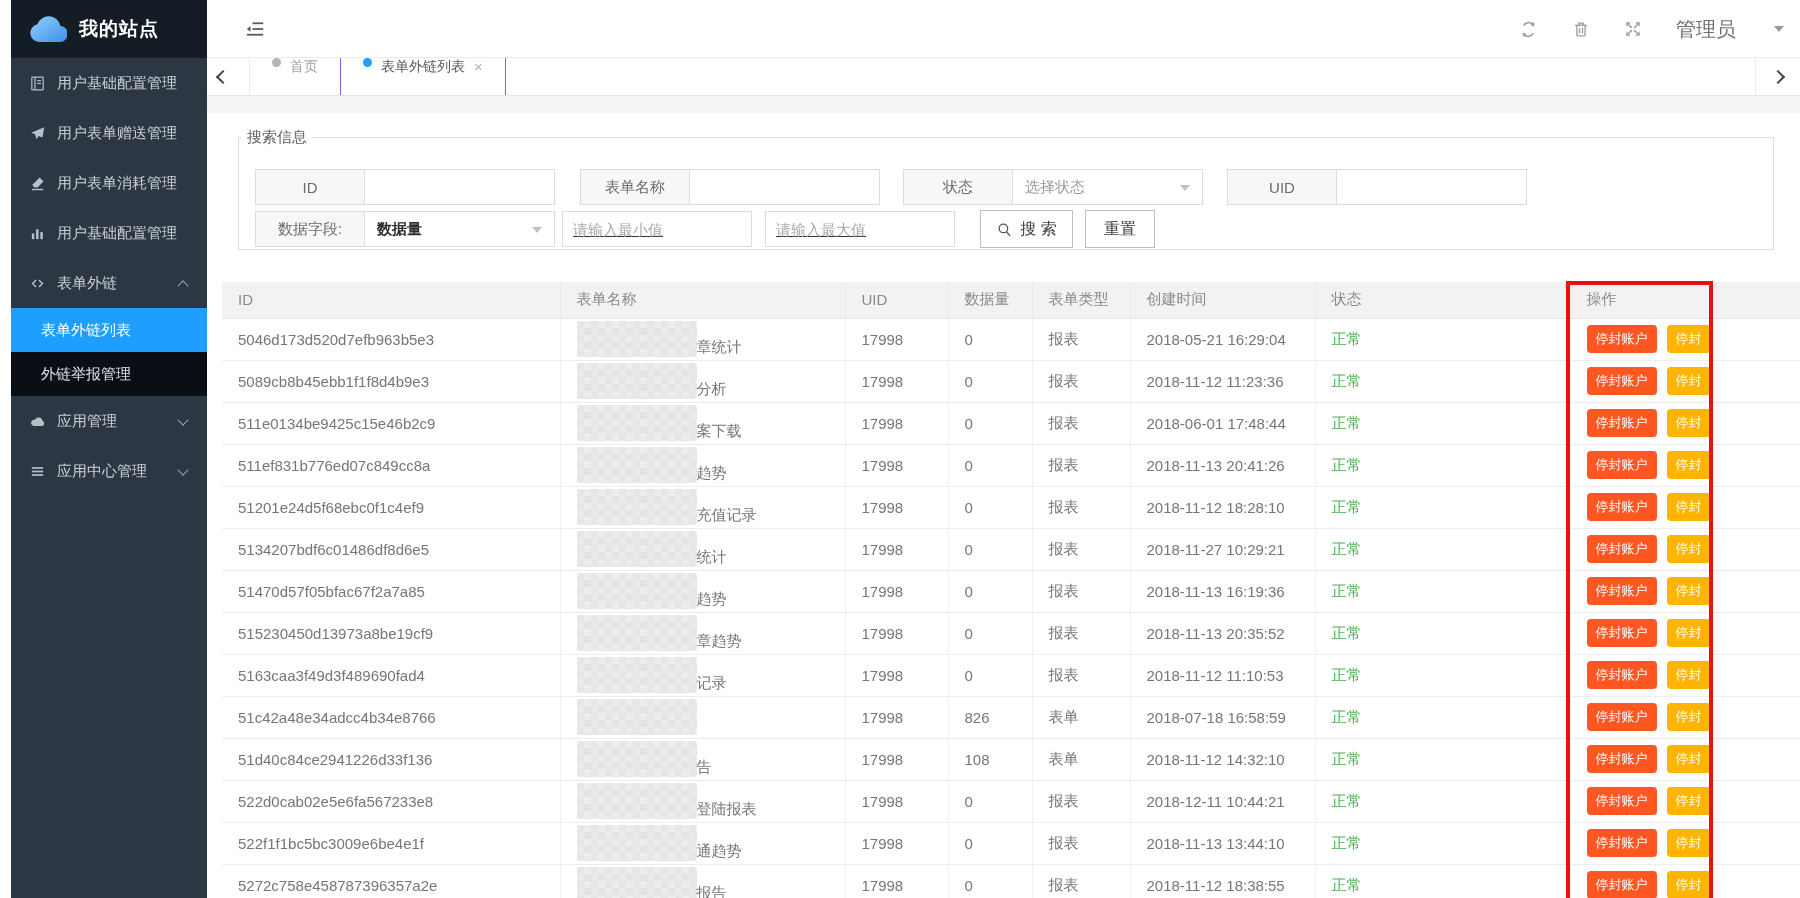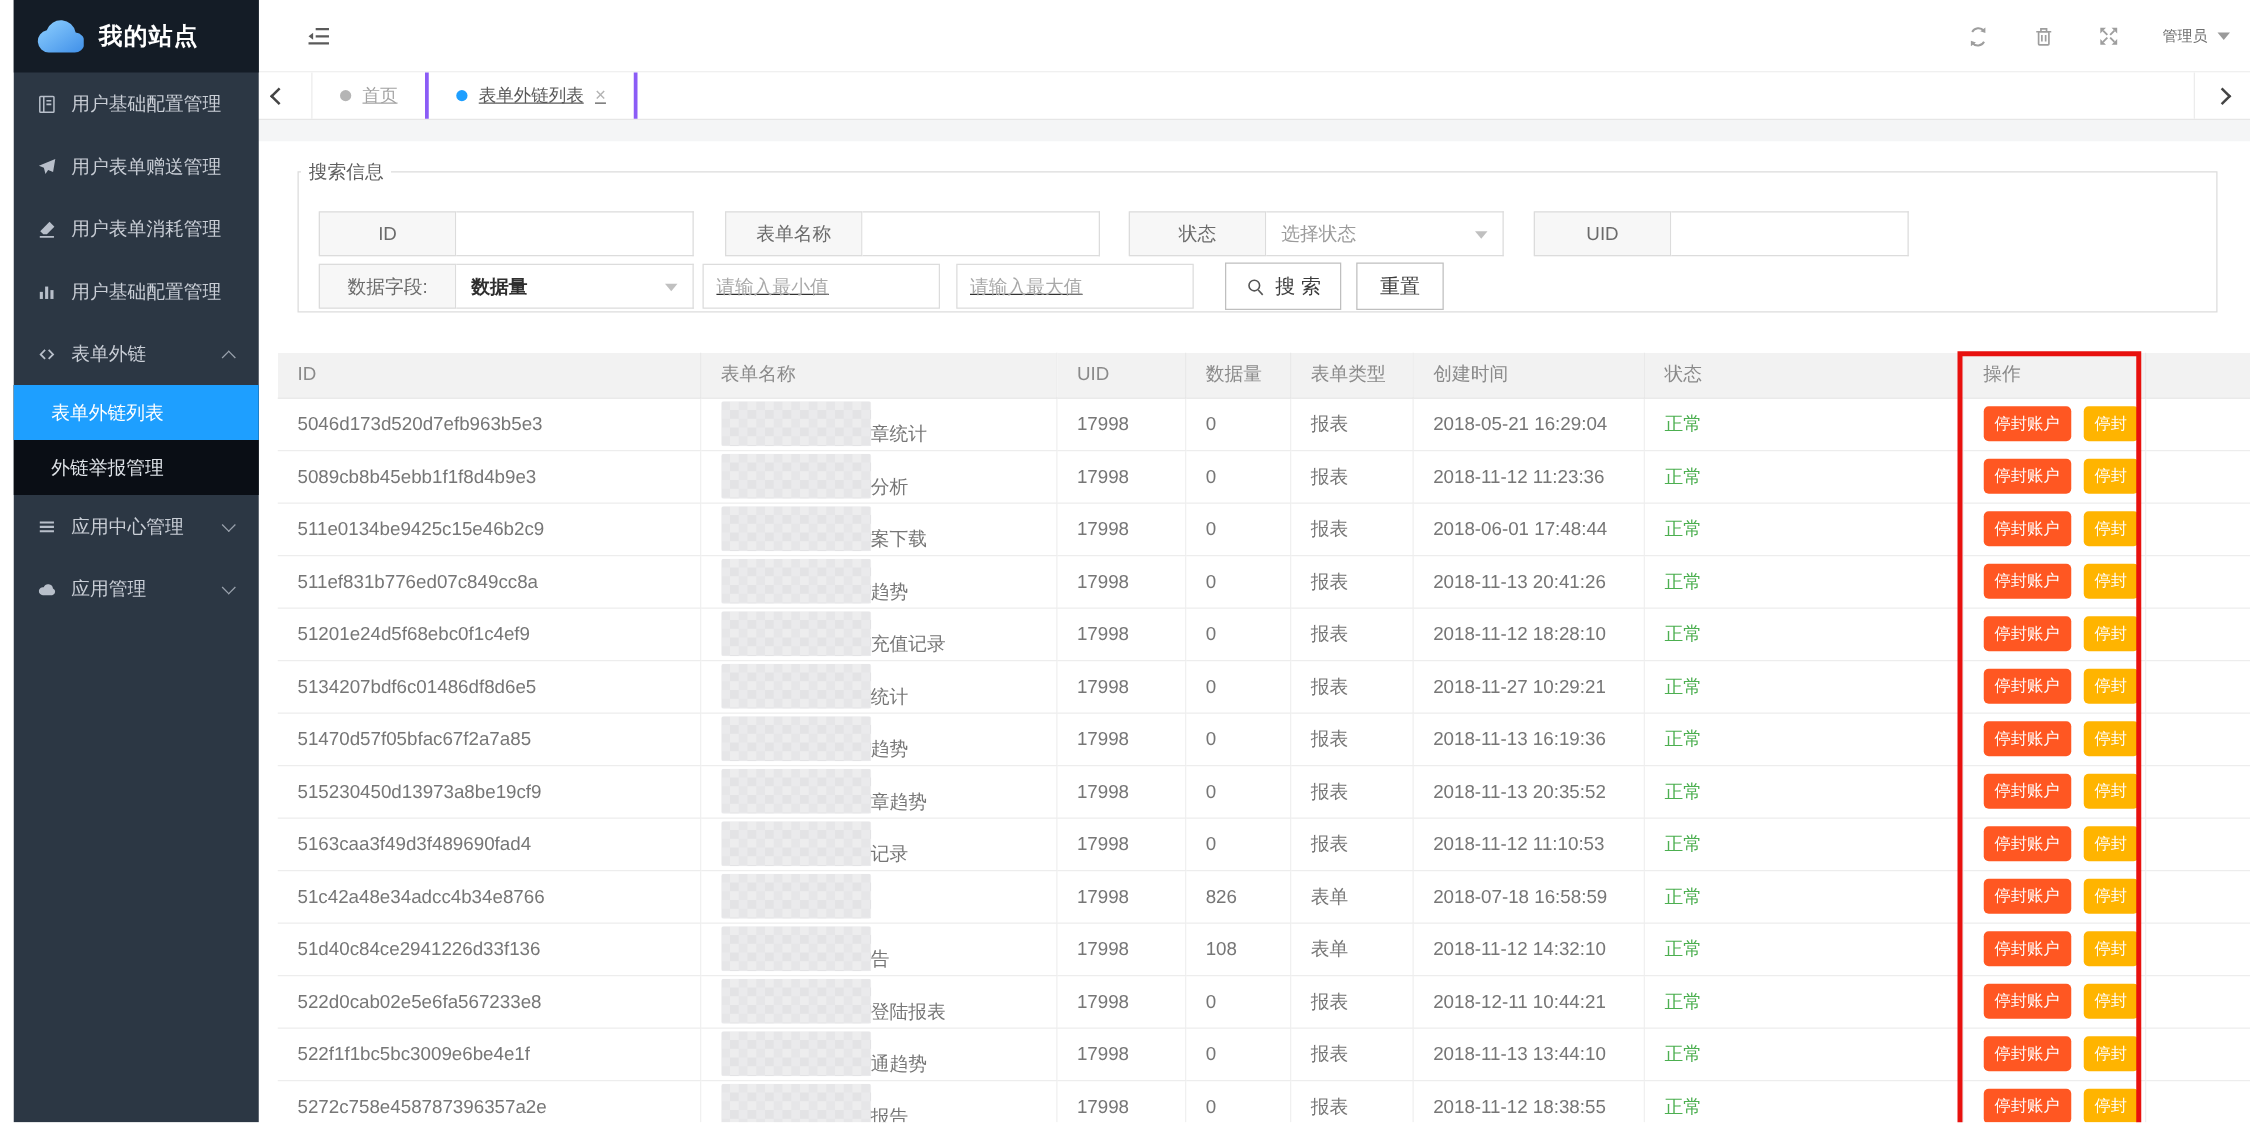--- a/index.html
+++ b/index.html
@@ -21,31 +21,31 @@
   .submenu-item.active{background:#1e9fff;color:#fff;}
 
   
   .topnav{position:absolute;left:196px;top:0;width:1604px;height:58px;background:#fff;border-bottom:1px solid #ebebeb;box-sizing:border-box;display:flex;align-items:center;z-index:5;}
   .collapse-btn{margin-left:49px;display:flex;align-items:center;cursor:pointer;}
   .nav-items{display:flex;height:100%;margin-left:62px;}
   .nav-item{height:100%;display:flex;align-items:center;padding:0 24px;color:#9a9a9a;font-size:16px;cursor:pointer;}
   .nav-item.active{background:#e9e9e9;color:#4a4a4a;}
   .top-right{position:absolute;right:0;top:0;height:58px;display:flex;align-items:center;}
   .top-icon{margin-right:34px;cursor:pointer;display:flex;align-items:center;}
-  .admin{display:flex;align-items:center;color:#6f6f6f;font-size:12px;margin-right:16px;cursor:pointer;}
+  .admin{display:flex;align-items:center;color:#6f6f6f;font-size:20px;margin-right:16px;cursor:pointer;gap:30px;}
   .admin-caret{width:0;height:0;border-left:5px solid transparent;border-right:5px solid transparent;border-top:6px solid #9a9a9a;margin-left:8px;}
 
   
   .tabbar{position:absolute;left:196px;top:58px;width:1604px;height:38px;background:#fff;border-bottom:1px solid #e6e6e6;box-sizing:border-box;display:flex;z-index:5;}
   .tab-arrow{width:53px;height:100%;display:flex;align-items:center;justify-content:center;cursor:pointer;}
   .tab-arrow.left{border-right:1px solid #ececec;}
   .tab-arrow.right{position:absolute;right:0;top:0;width:44px;border-left:1px solid #ececec;}
   .chevL{width:8px;height:8px;border-left:2px solid #444;border-bottom:2px solid #444;transform:rotate(45deg);}
   .chevR{width:8px;height:8px;border-right:2px solid #444;border-top:2px solid #444;transform:rotate(45deg);}
-  .tab{height:100%;display:flex;align-items:center;padding:0 22px;border-right:3px solid #8b5cf6;cursor:pointer;font-size:14px;color:#a3a3a3;text-decoration:underline;}
+  .tab{height:100%;display:flex;align-items:flex-start;padding:0 22px;border-right:1px solid #8b5cf6;cursor:pointer;font-size:14px;color:#a3a3a3;}
   .tab .dot{width:9px;height:9px;border-radius:50%;background:#b5b5b5;margin-right:9px;}
   .tab.active{color:#595959;}
   .tab.active .dot{background:#1e9fff;}
   .tab-close{margin-left:9px;color:#b3b3b3;font-size:15px;cursor:pointer;}
 
   .gray-strip{position:absolute;left:196px;top:96px;width:1604px;height:17px;background:#f4f5f6;}
 
   
   fieldset.search{position:absolute;left:238px;top:128px;width:1536px;height:122px;border:1px solid #dcdcdc;margin:0;padding:0;box-sizing:border-box;background:#fff;}
   fieldset.search legend{font-size:15px;color:#5f5f5f;padding:0 6px;margin-left:2px;font-family:Liberation Serif, serif;}
@@ -148,34 +148,34 @@
     <div class="submenu">
       <div class="submenu-item active">
         <span>表单外链列表</span>
       </div>
       <div class="submenu-item">
         <span>外链举报管理</span>
       </div>
     </div>
 
     <div class="menu-item">
+      <svg width="17" height="17" viewBox="0 0 24 24">
+        <path d="M7.5 18.5a4.5 4.5 0 1 1 .9-8.9A5.5 5.5 0 0 1 18.9 11 3.9 3.9 0 0 1 18 18.5z" fill="#b8bfca"></path>
+      </svg>
+      <span class="mi-label">应用管理</span>
+      <span class="caret down"></span>
+    </div>
+
+    <div class="menu-item">
       <svg width="17" height="17" viewBox="0 0 24 24" stroke="#b8bfca" stroke-width="2.4">
         <line x1="4" y1="7" x2="20" y2="7"></line>
           <line x1="4" y1="12" x2="20" y2="12"></line>
           <line x1="4" y1="17" x2="20" y2="17"></line>
       </svg>
       <span class="mi-label">应用中心管理</span>
-      <span class="caret down"></span>
-    </div>
-
-    <div class="menu-item">
-      <svg width="17" height="17" viewBox="0 0 24 24">
-        <path d="M7.5 18.5a4.5 4.5 0 1 1 .9-8.9A5.5 5.5 0 0 1 18.9 11 3.9 3.9 0 0 1 18 18.5z" fill="#b8bfca"></path>
-      </svg>
-      <span class="mi-label">应用管理</span>
       <span class="caret down"></span>
     </div>
   </div>
 
   <div class="topnav">
     <span class="collapse-btn">
       <svg width="20" height="18" viewBox="0 0 24 22" fill="none" stroke="#5a5a5a" stroke-width="2.2">
         <line x1="9" y1="4" x2="22" y2="4"></line>
           <line x1="9" y1="11" x2="22" y2="11"></line>
           <line x1="2" y1="18" x2="22" y2="18"></line>

